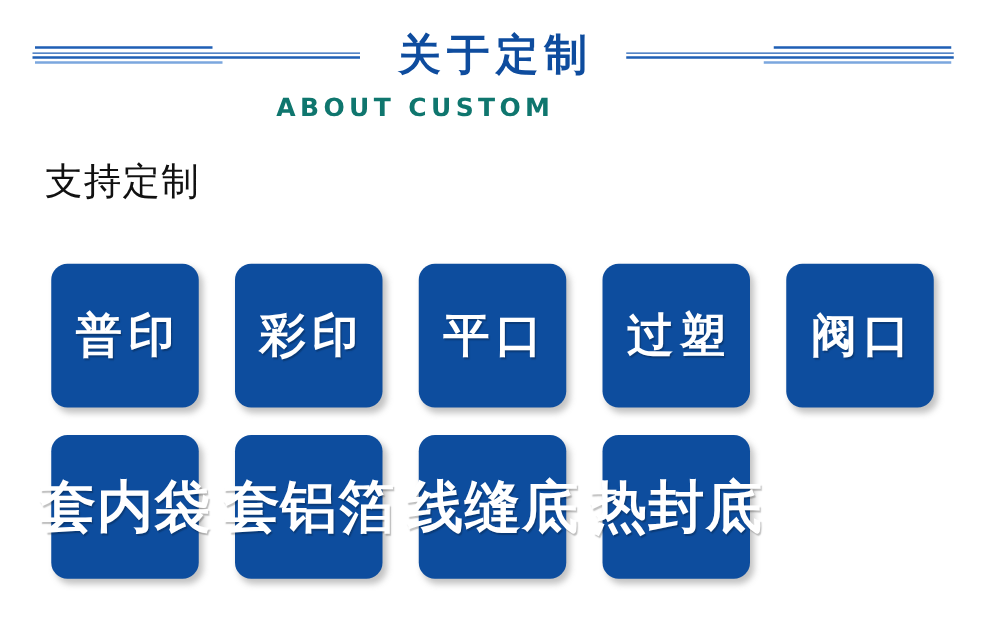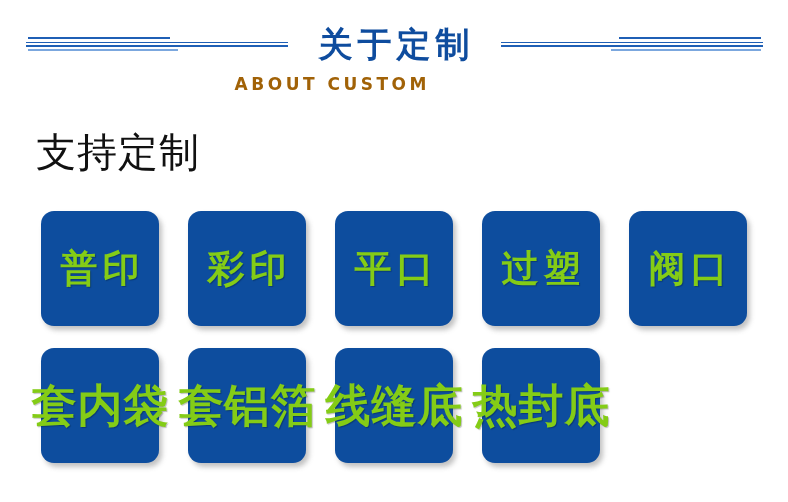--- a/index.html
+++ b/index.html
@@ -78,34 +78,34 @@
     flex: none;
   }
 
   .section-subtitle {
     position: absolute;
     top: 74px;
     left: 0;
     width: 661px;
     text-align: center;
     font-family: "DejaVu Sans", "Liberation Sans", sans-serif;
-    font-size: 17px;
+    font-size: 20px;
     font-weight: bold;
-    color: #a16207;
+    color: #0f766e;
     letter-spacing: 3.5px;
     text-indent: 3.5px;
   }
 
   
   .body-heading {
     position: absolute;
     left: 36px;
     top: 128px;
     font-family: "DejaVu Sans", "Liberation Sans", sans-serif;
-    font-size: 40px;
+    font-size: 30px;
     color: #111111;
     letter-spacing: 1px;
     line-height: 1.2;
   }
 
   
   .tile-grid {
     position: absolute;
     left: 41px;
     top: 211px;
@@ -124,21 +124,21 @@
     box-shadow: 3px 4px 5px rgba(120,120,120,0.45);
     display: flex;
     align-items: center;
     justify-content: center;
     flex: none;
     overflow: visible;
   }
   .tile-label {
     font-family: "DejaVu Sans", "Liberation Sans", sans-serif;
     font-weight: bold;
-    color: #84cc16;
+    color: #ffffff;
     line-height: 1;
     white-space: nowrap;
     text-shadow: 1px 1px 1px rgba(0,0,0,0.25);
   }
   .tile-label.len2 {
     font-size: 37px;
     letter-spacing: 5px;
     text-indent: 5px;
   }
   .tile-label.len3 {

